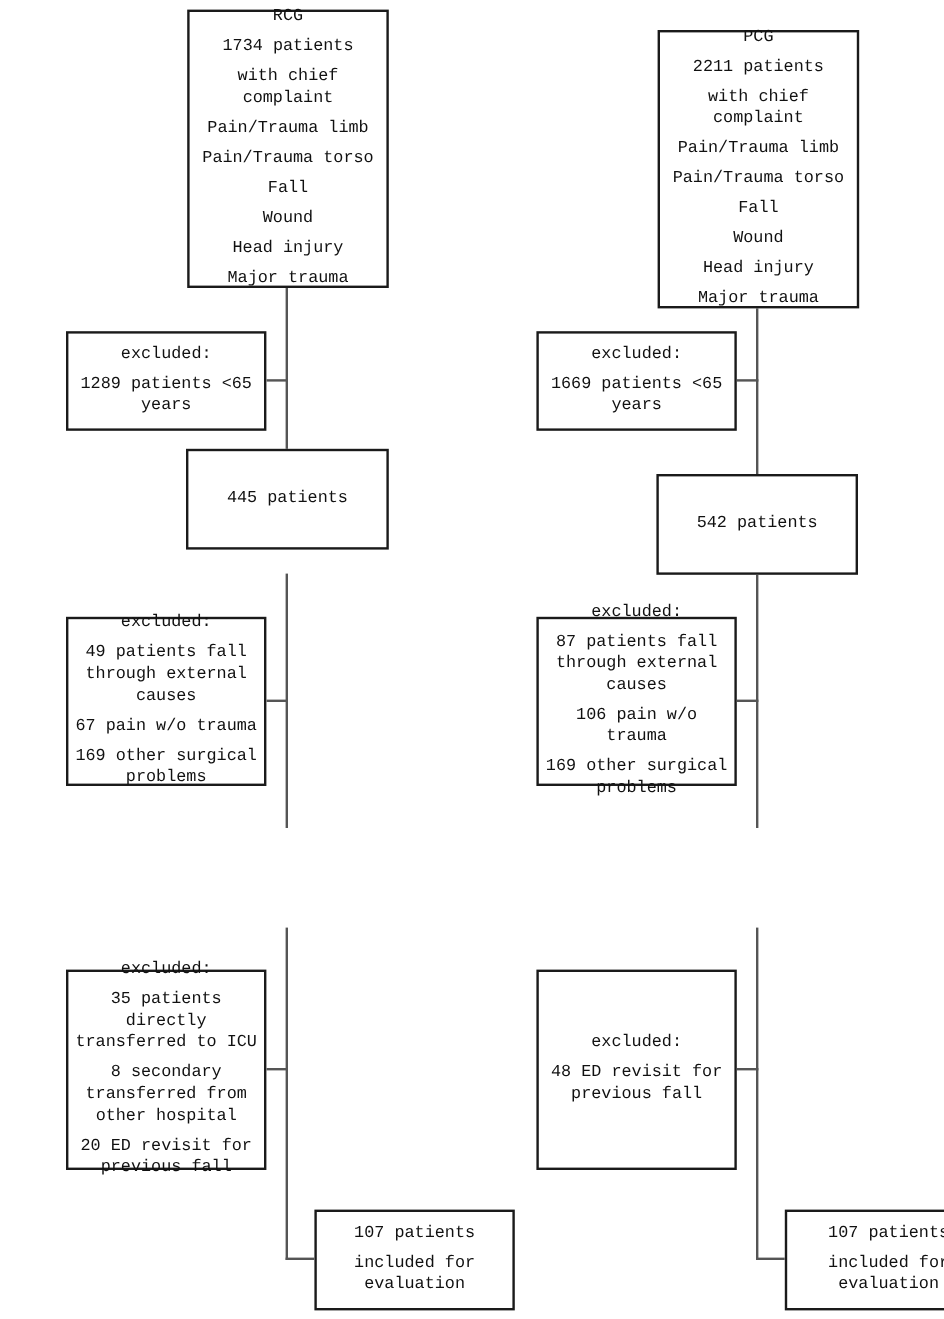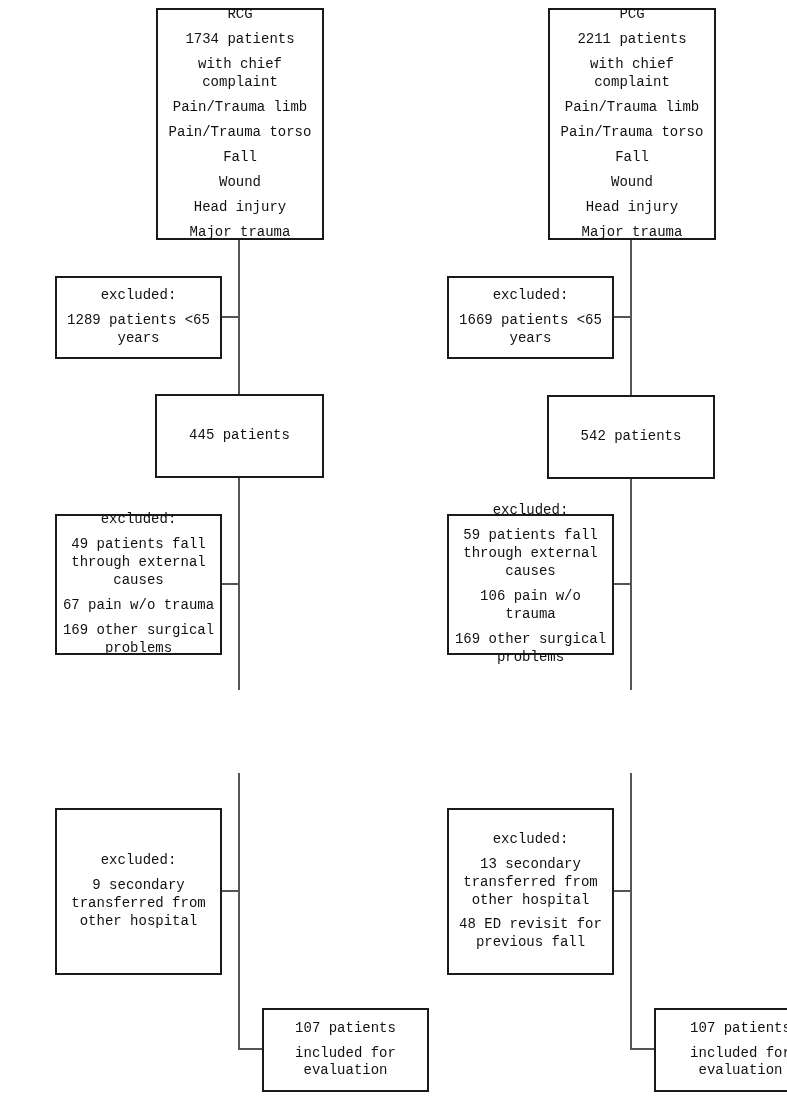--- a/index.html
+++ b/index.html
@@ -67,43 +67,45 @@
     <p>Wound</p>
     <p>Head injury</p>
     <p>Major trauma</p>
   </div>
 
   <div class="box" style="left:11px;top:276px;width:167px;height:83px">
     <p>excluded:</p>
     <p>1289 patients &lt;65 years</p>
   </div>
 
-  <div class="box" style="left:111px;top:394px;width:169px;height:84px">
+  <div class="box" style="left:111px;top:374px;width:169px;height:84px">
     <p>445 patients</p>
   </div>
 
   <div class="box" style="left:11px;top:514px;width:167px;height:141px">
     <p>excluded:</p>
     <p>49 patients fall through external causes</p>
     <p>67 pain w/o trauma</p>
     <p>169 other surgical problems</p>
   </div>
 
 
   <div class="box" style="left:11px;top:808px;width:167px;height:167px">
     <p>excluded:</p>
-    <p>9 secondary transferred from other hospital</p>
+    <p>35 patients directly transferred to ICU</p>
+    <p>8 secondary transferred from other hospital</p>
+    <p>20 ED revisit for previous fall</p>
   </div>
 
   <div class="box" style="left:218px;top:1008px;width:167px;height:84px">
     <p>107 patients</p>
     <p>included for evaluation</p>
   </div>
 
-  <div class="box" style="left:504px;top:8px;width:168px;height:232px">
+  <div class="box" style="left:504px;top:25px;width:168px;height:232px">
     <p>PCG</p>
     <p>2211 patients</p>
     <p>with chief complaint</p>
     <p>Pain/Trauma limb</p>
     <p>Pain/Trauma torso</p>
     <p>Fall</p>
     <p>Wound</p>
     <p>Head injury</p>
     <p>Major trauma</p>
   </div>
@@ -112,29 +114,28 @@
     <p>excluded:</p>
     <p>1669 patients &lt;65 years</p>
   </div>
 
   <div class="box" style="left:503px;top:395px;width:168px;height:84px">
     <p>542 patients</p>
   </div>
 
   <div class="box" style="left:403px;top:514px;width:167px;height:141px">
     <p>excluded:</p>
-    <p>59 patients fall through external causes</p>
+    <p>87 patients fall through external causes</p>
     <p>106 pain w/o trauma</p>
     <p>169 other surgical problems</p>
   </div>
 
 
   <div class="box" style="left:403px;top:808px;width:167px;height:167px">
     <p>excluded:</p>
-    <p>13 secondary transferred from other hospital</p>
     <p>48 ED revisit for previous fall</p>
   </div>
 
   <div class="box" style="left:610px;top:1008px;width:173px;height:84px">
     <p>107 patients</p>
     <p>included for evaluation</p>
   </div>
 
 </div>
 

